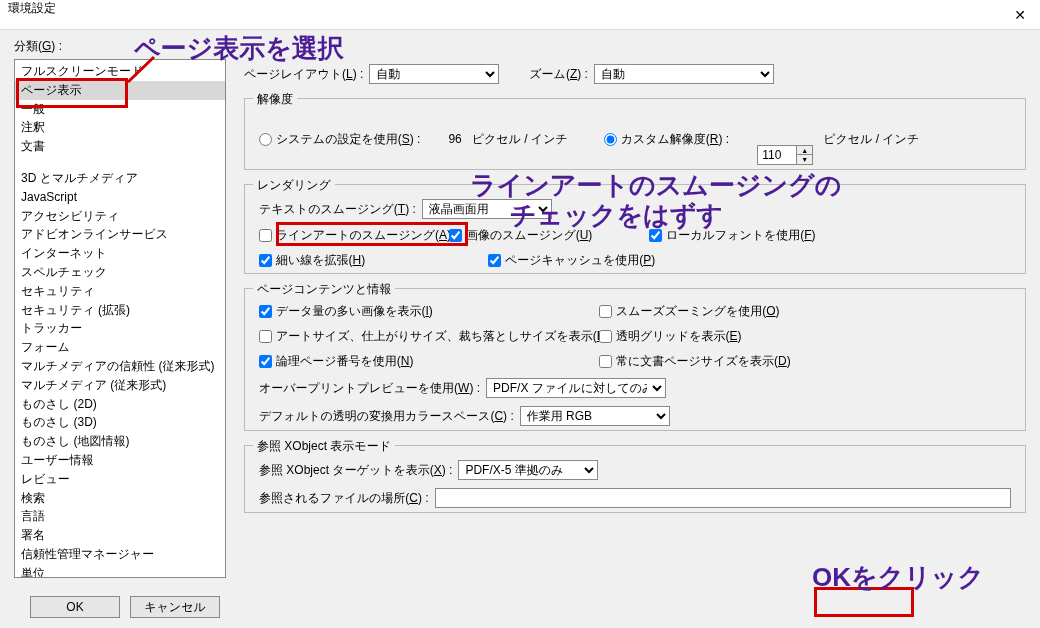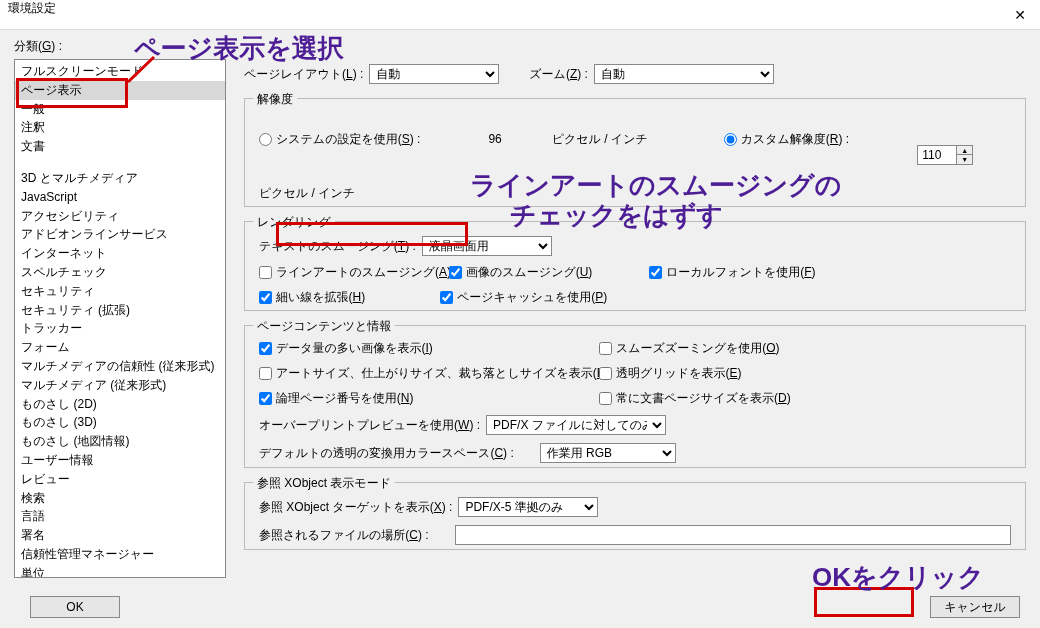--- a/index.html
+++ b/index.html
@@ -17,37 +17,37 @@
 .catlist .item { padding: 1px 6px; white-space: nowrap; cursor: pointer; line-height: 1.4; }
 .catlist .item.selected { background: #d8d8d8; }
 .catlist .gap { height: 13px; }
 
 .right-col { flex: 1; padding-left: 18px; padding-top: 26px; }
 
 .fieldset { border: 1px solid #bbb; position: relative; margin-bottom: 14px; padding: 14px 14px 4px 14px; }
 .fieldset .legend { position: absolute; top: -8px; left: 8px; background: #f0f0f0; padding: 0 4px; font-size: 12px; }
 
 .row { display: flex; align-items: center; margin-bottom: 8px; flex-wrap: wrap; }
-.row:last-child { margin-bottom: 0; gap: 20px; }
+.row:last-child { margin-bottom: 0; }
 
 .label { margin-right: 6px; white-space: nowrap; }
 select { height: 20px; border: 1px solid #888; background: #fff; font-size: 12px; padding: 0 2px; }
 input[type="text"] { height: 20px; border: 1px solid #888; padding: 0 4px; font-size: 12px; }
 .checkbox { display: inline-flex; align-items: center; white-space: nowrap; }
 .checkbox input { margin-right: 4px; width: 13px; height: 13px; }
 .radio { display: inline-flex; align-items: center; white-space: nowrap; }
 .radio input { margin-right: 4px; }
 
 .spinner { display: inline-flex; align-items: center; margin-top: 32px; }
 .spinner input { width: 40px; text-align: left; }
 .spinner .btns { display: flex; flex-direction: column; border: 1px solid #888; border-left: none; }
 .spinner .btns span { width: 15px; height: 9px; background: #eee; font-size: 7px; line-height: 9px; text-align: center; cursor: pointer; }
 .spinner .btns span:first-child { border-bottom: 1px solid #888; }
 
-.footer { position: absolute; bottom: 0; left: 0; right: 0; height: 42px; display: flex; align-items: center; justify-content: space-between; padding: 0 20px; background: #f0f0f0; }
+.footer { position: absolute; bottom: 0; left: 0; right: 0; height: 42px; display: flex; align-items: center; justify-content: flex-start; padding: 0 20px; background: #f0f0f0; }
 .footer button { width: 90px; height: 22px; margin-left: 10px; border: 1px solid #888; background: #e6e6e6; cursor: pointer; font-size: 12px; }
 
 .annot { position: absolute; color: #4c1d95; font-weight: bold; font-size: 26px; font-family: "Meiryo", sans-serif; pointer-events: none; z-index: 100; }
 .redbox { position: absolute; border: 3px solid #d40000; pointer-events: none; z-index: 99; }
 
 .u { text-decoration: underline; }
 </style>
 </head>
 <body>
 
@@ -144,21 +144,21 @@
         <label class="checkbox" style="width:200px;">
             <input type="checkbox" checked="" style=""> 
             <span>画像のスムージング(<span class="u">U</span>)</span>
           </label>
         <label class="checkbox">
             <input type="checkbox" checked="" style=""> 
             <span>ローカルフォントを使用(<span class="u">F</span>)</span>
           </label>
       </div>
       <div class="row">
-        <label class="checkbox" style="width:161px;">
+        <label class="checkbox" style="width:229px;">
             <input type="checkbox" checked="" style=""> 
             <span>細い線を拡張(<span class="u">H</span>)</span>
           </label>
         <label class="checkbox">
             <input type="checkbox" checked="" style=""> 
             <span>ページキャッシュを使用(<span class="u">P</span>)</span>
           </label>
       </div>
     </div>
 
@@ -193,21 +193,21 @@
             <input type="checkbox" style=""> 
             <span>常に文書ページサイズを表示(<span class="u">D</span>)</span>
           </label>
       </div>
       <div class="row">
         <span class="label">オーバープリントプレビューを使用(<span class="u">W</span>) :</span>
         <select style="width:180px;"><option>PDF/X ファイルに対してのみ</option></select>
       </div>
       <div class="row">
         <span class="label">デフォルトの透明の変換用カラースペース(<span class="u">C</span>) :</span>
-        <select style="width:136px;"><option>作業用 RGB</option></select>
+        <select style="width:150px;"><option>作業用 RGB</option></select>
       </div>
     </div>
 
     <div class="fieldset">
       <div class="legend">参照 XObject 表示モード</div>
       <div class="row">
         <span class="label">参照 XObject ターゲットを表示(<span class="u">X</span>) :</span>
         <select style="width:140px;"><option>PDF/X-5 準拠のみ</option></select>
       </div>
       <div class="row">

